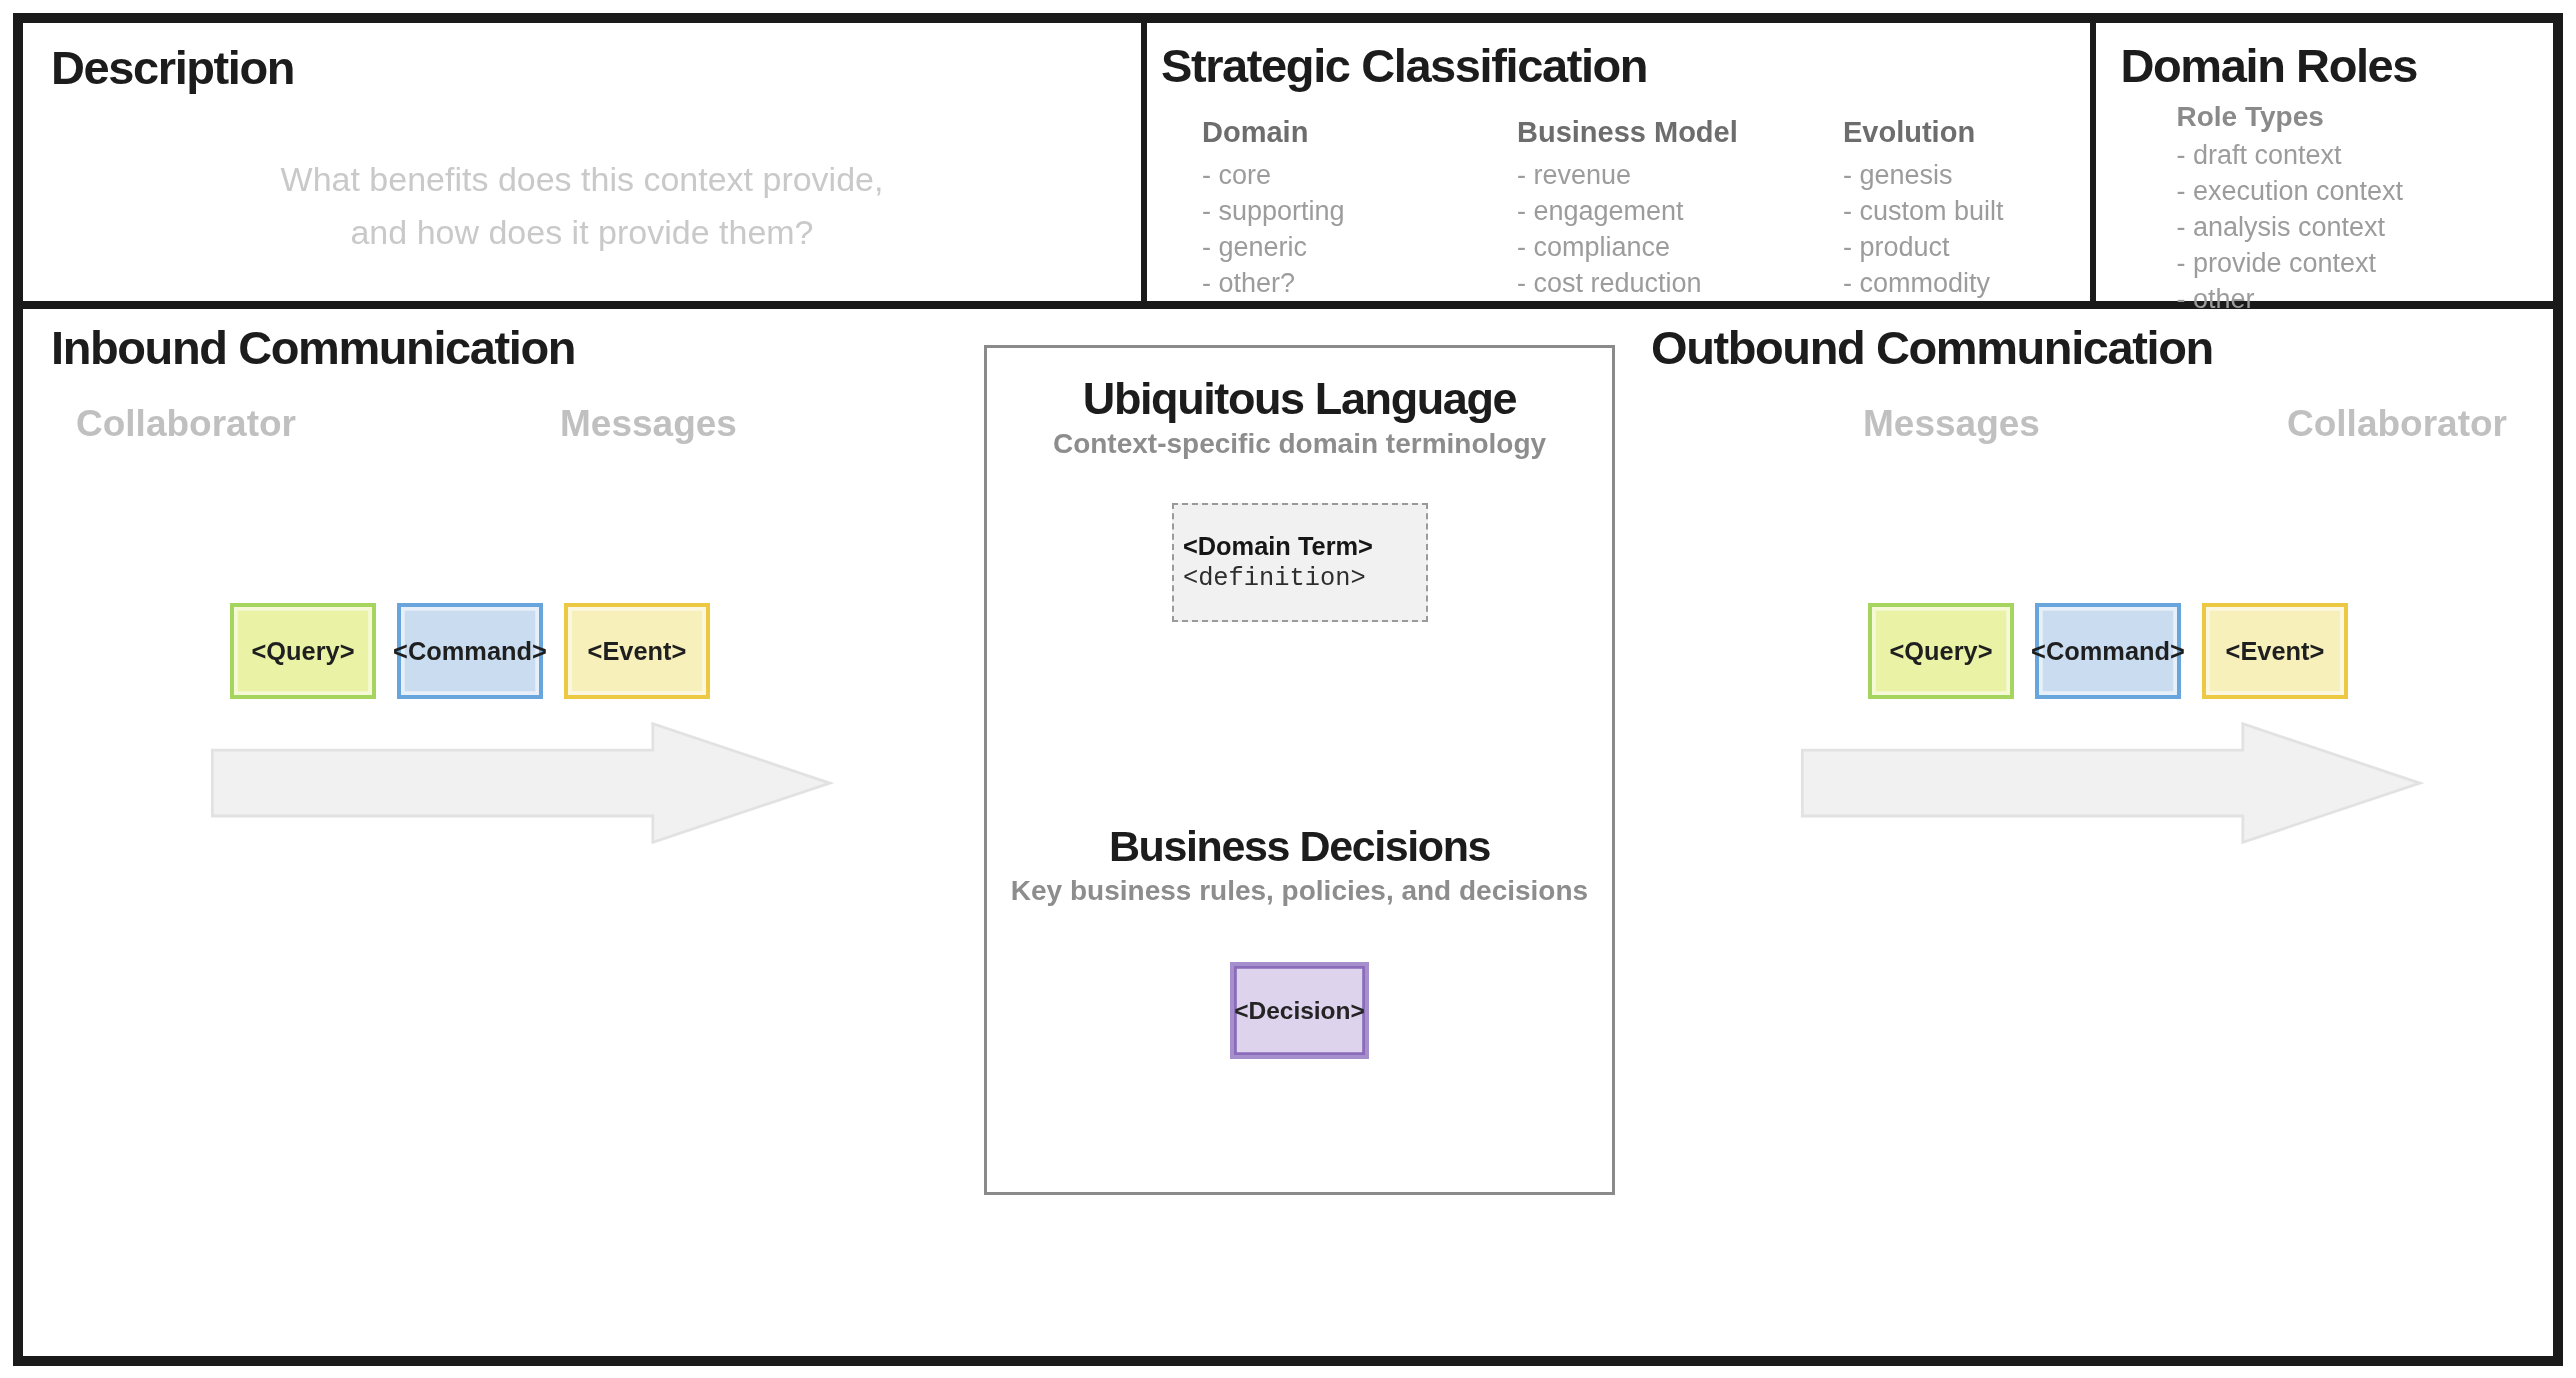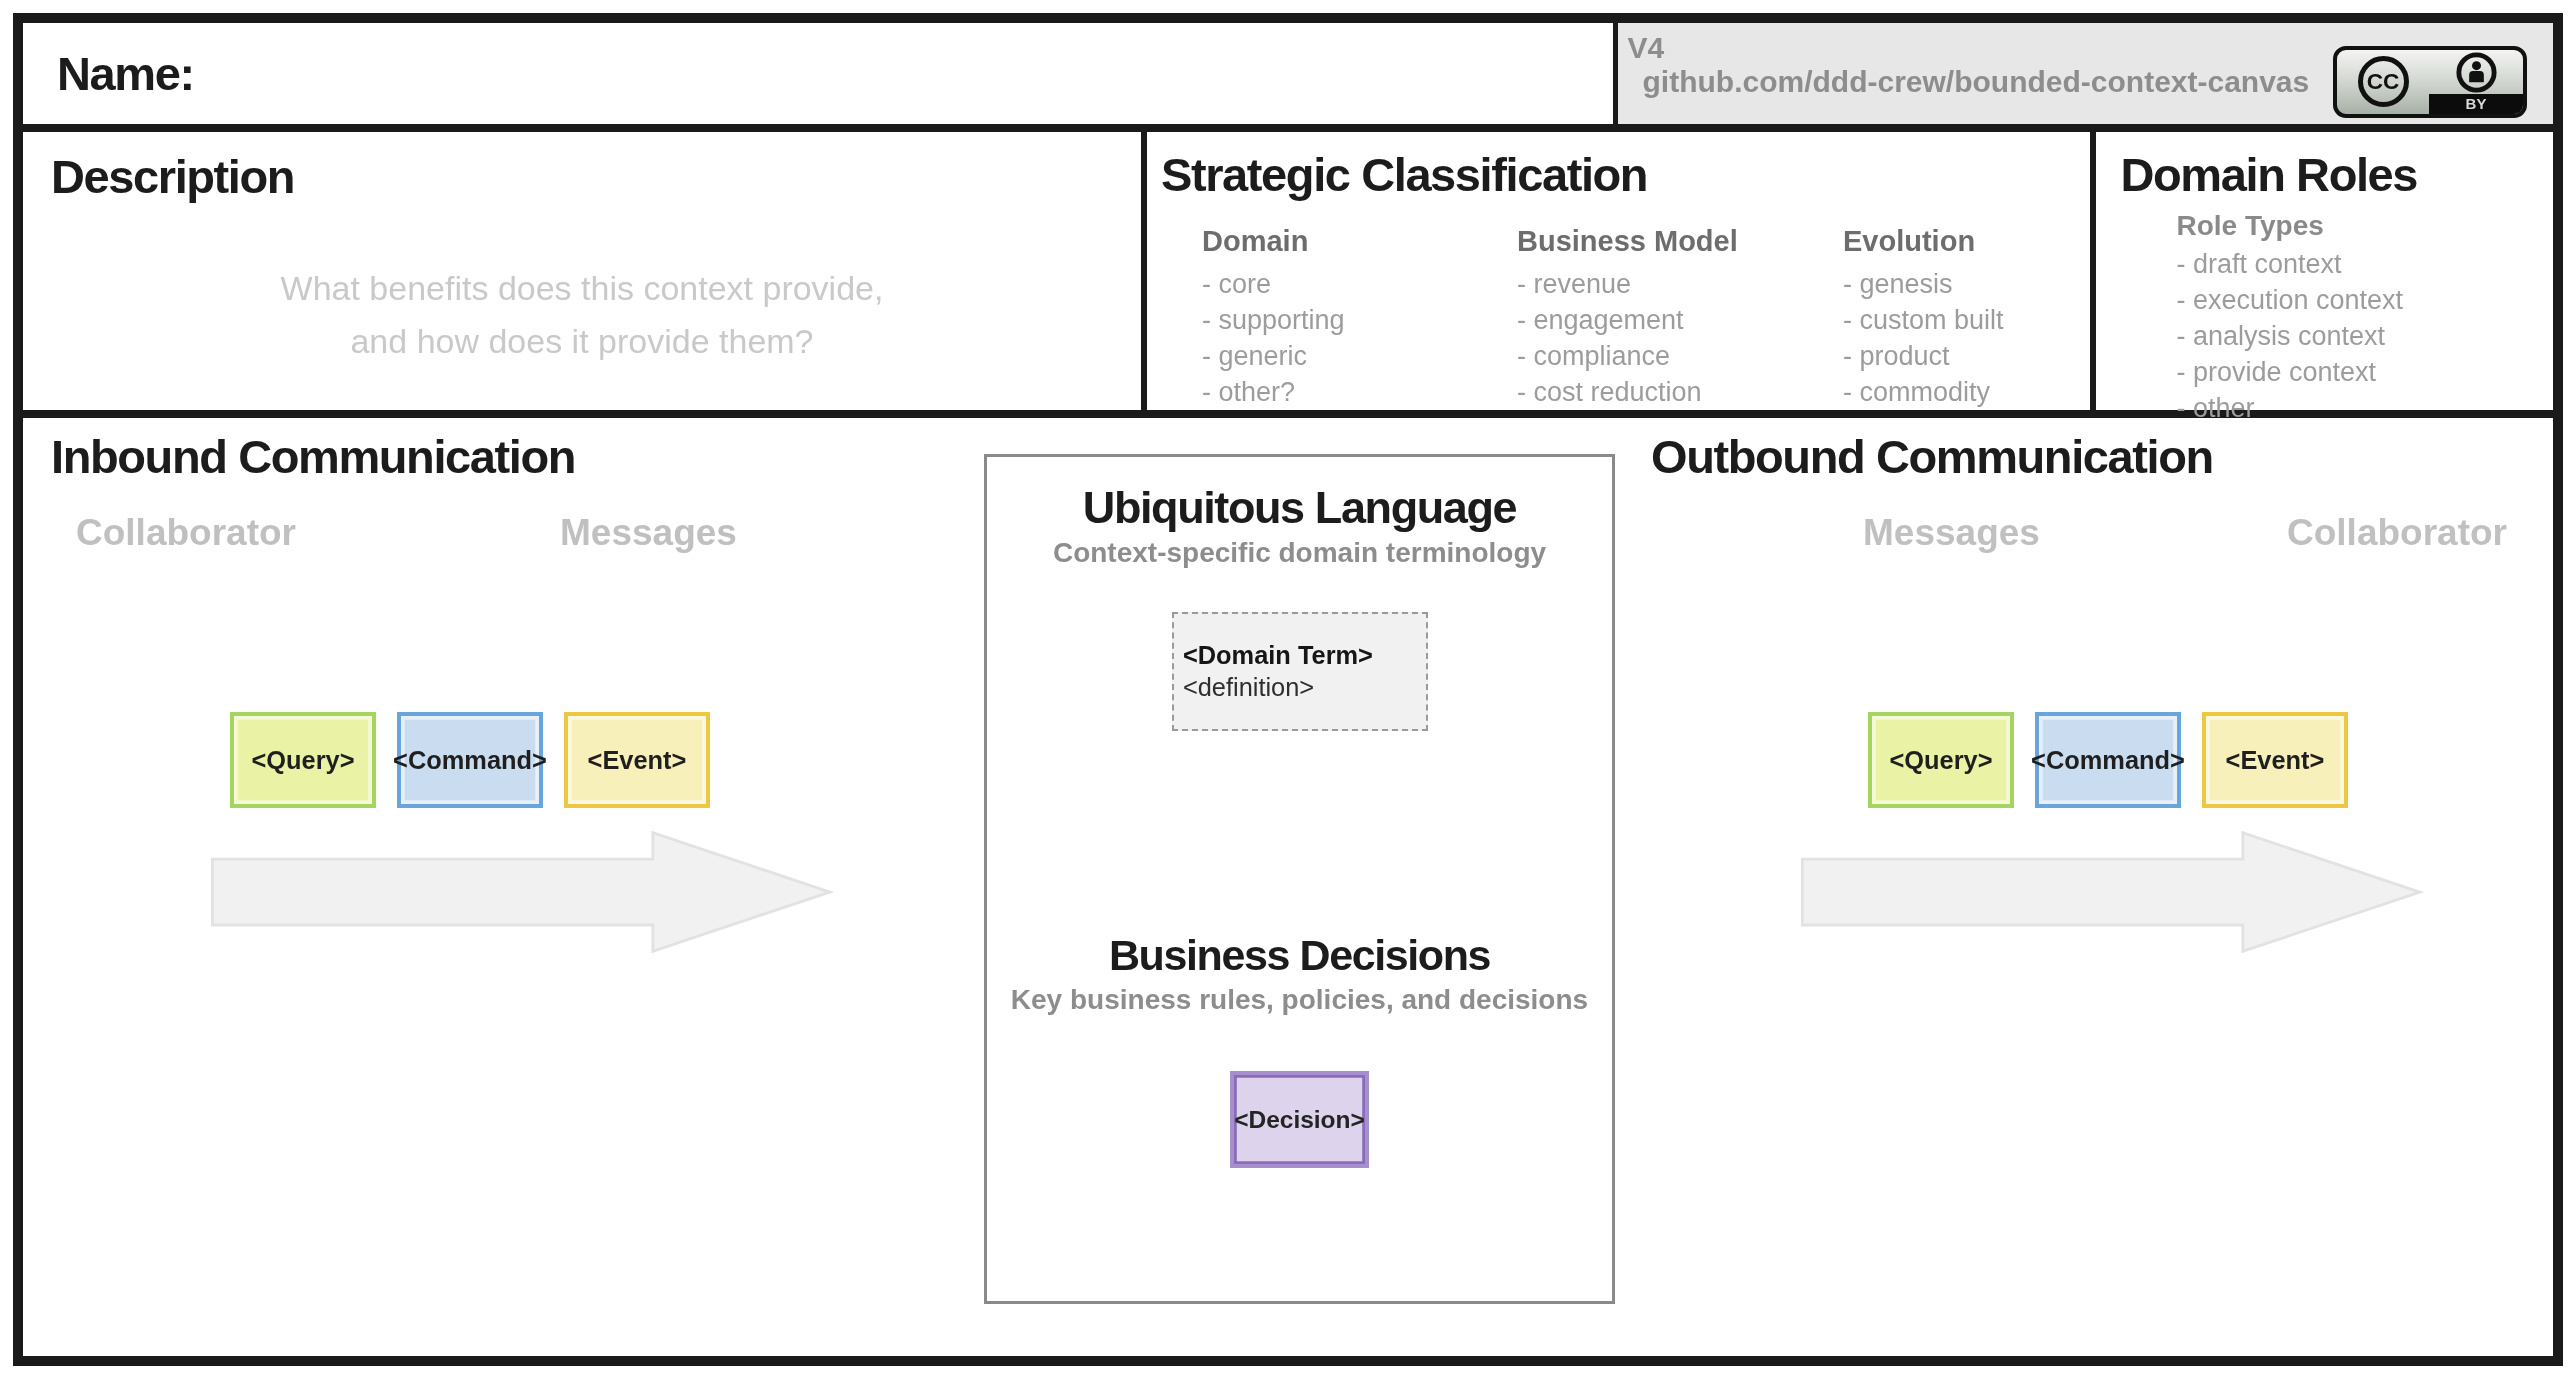--- a/index.html
+++ b/index.html
@@ -96,59 +96,37 @@
     border:3.8px solid #8a8a8a; background:#fff; text-align:center;
   }
   .ul-title { margin-top:24.5px; font-size:45px; font-weight:bold; letter-spacing:-1.4px; }
   .ul-subtitle { margin-top:3.8px; font-size:28px; font-weight:bold; color:#8d8d8d; }
   .term-card {
     margin:43px auto 0; width:256px; height:119px;
     background:var(--term-fill,#f1f1f1); border:2.8px dashed var(--term-border,#9a9a9a);
     display:flex; flex-direction:column; justify-content:center; text-align:left; padding-left:9.4px;
   }
   .term-name { font-size:25.4px; font-weight:bold; color:#161616; }
-  .term-def { font-size:25.4px; color:#2e2e2e; margin-top:2.8px; }
+  .term-def { font-size:25.4px; color:#2e2e2e; margin-top:2.8px;font-family:Liberation Mono, monospace; }
   .bd-title { margin-top:200px; font-size:43px; font-weight:bold; letter-spacing:-1.4px; }
   .bd-subtitle { margin-top:3.8px; font-size:28px; font-weight:bold; color:#8d8d8d; }
   .decision-card {
     margin:55px auto 0; width:139px; height:97px;
     background:var(--decision-fill,#ded3ec);
     border:4.7px solid var(--decision-border,#a58fcd);
     box-shadow:inset 0 0 0 2.8px var(--decision-border-inner,#8a6cba);
     display:flex; align-items:center; justify-content:center;
     font-size:24.5px; font-weight:bold; color:#242424; white-space:nowrap;
   }
 </style>
 </head>
 <body>
 
 <div class="frame">
 
-  <div class="row-top">
-    <div class="name-cell">
-      <span class="name-label">Name:</span>
-    </div>
-    <div class="meta-cell">
-      <div class="version-label">V4</div>
-      <div class="repo-url">github.com/ddd-crew/bounded-context-canvas</div>
-      <div class="cc-badge">
-        <div class="cc-left">
-          <div class="cc-circle">CC</div>
-        </div>
-        <div class="cc-right">
-          <svg class="cc-person" width="47" height="47" viewBox="0 0 48 48">
-            <circle cx="24" cy="22" r="18" fill="none" stroke="#111" stroke-width="5"></circle>
-            <circle cx="24" cy="15" r="4.6" fill="#111"></circle>
-            <path d="M16.5 32 v-7.5 a4 4 0 0 1 4-4 h7 a4 4 0 0 1 4 4 V32 z" fill="#111"></path>
-          </svg>
-          <div class="cc-by">BY</div>
-        </div>
-      </div>
-    </div>
-  </div>
 
   <div class="row-two">
 
     <div class="desc-cell">
       <div class="section-title">Description</div>
       <div class="desc-placeholder">
         <div>What benefits does this context provide,</div>
         <div>and how does it provide them?</div>
       </div>
     </div>

